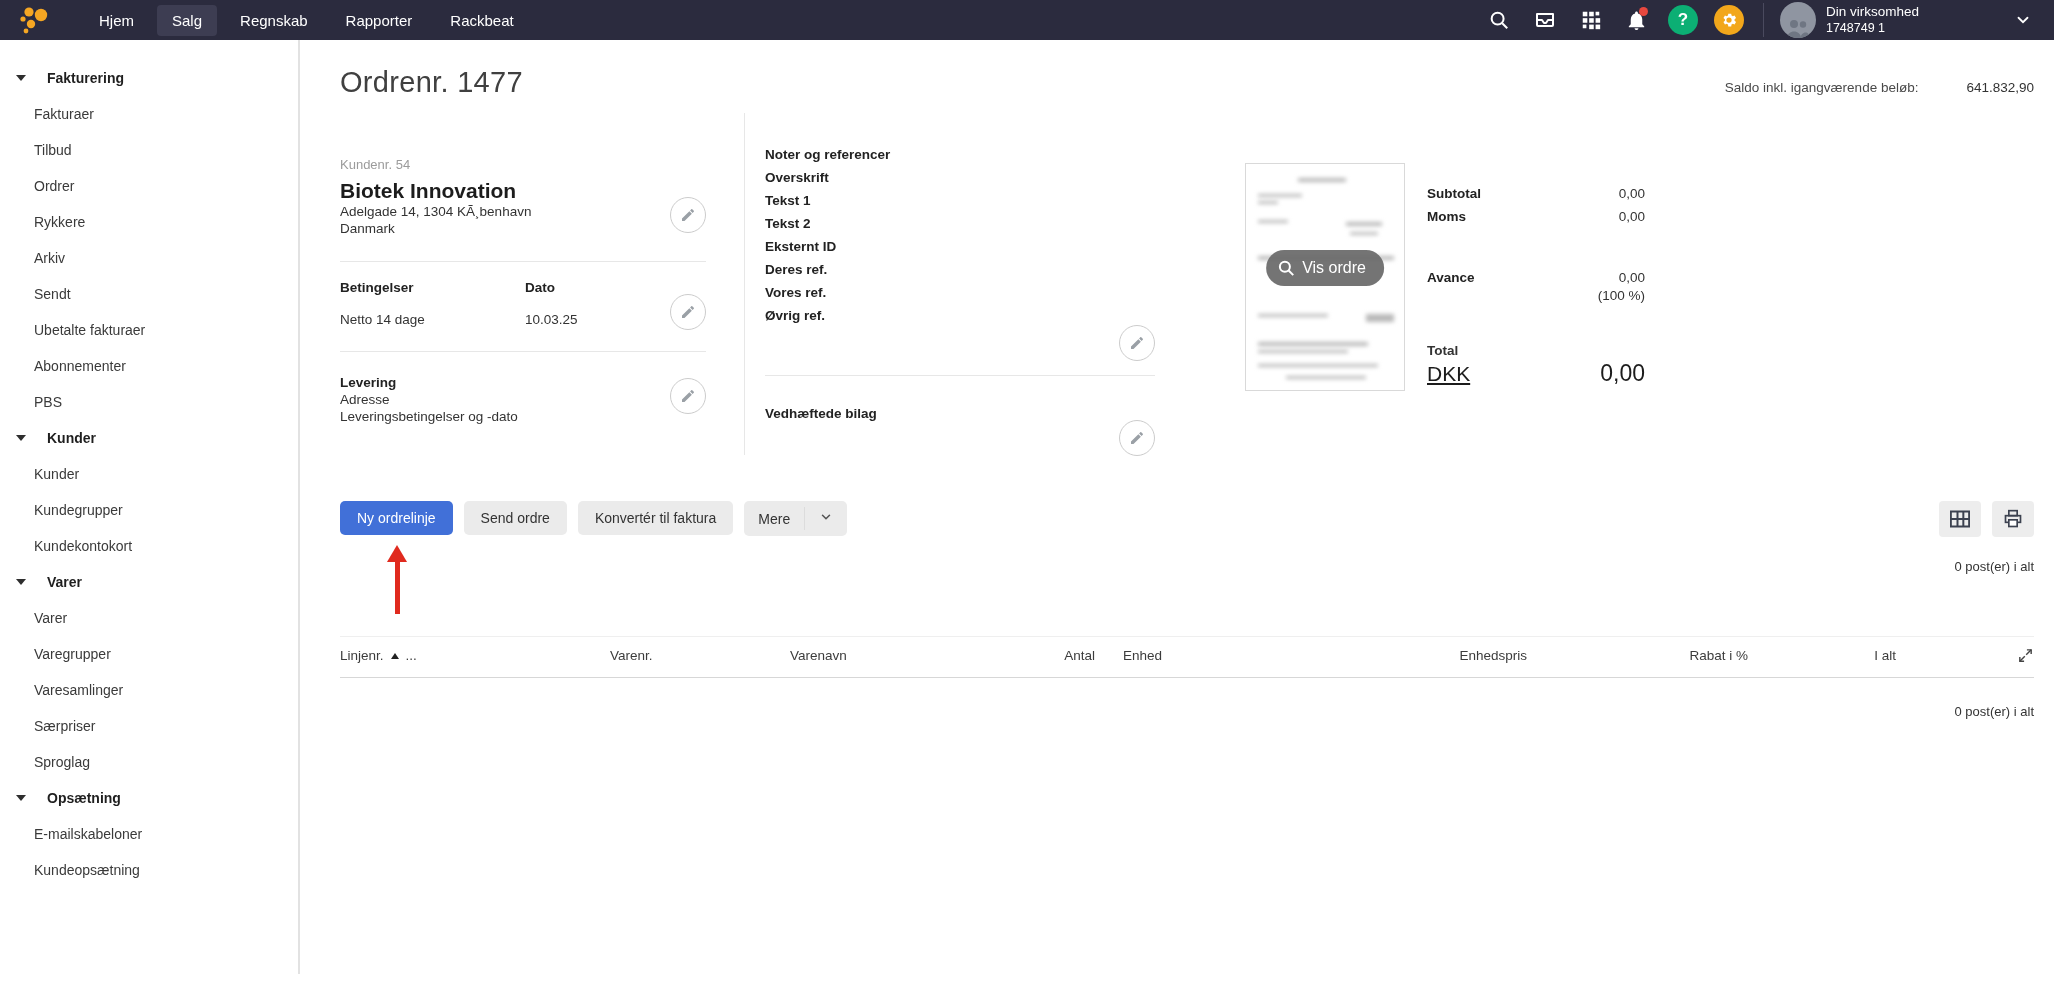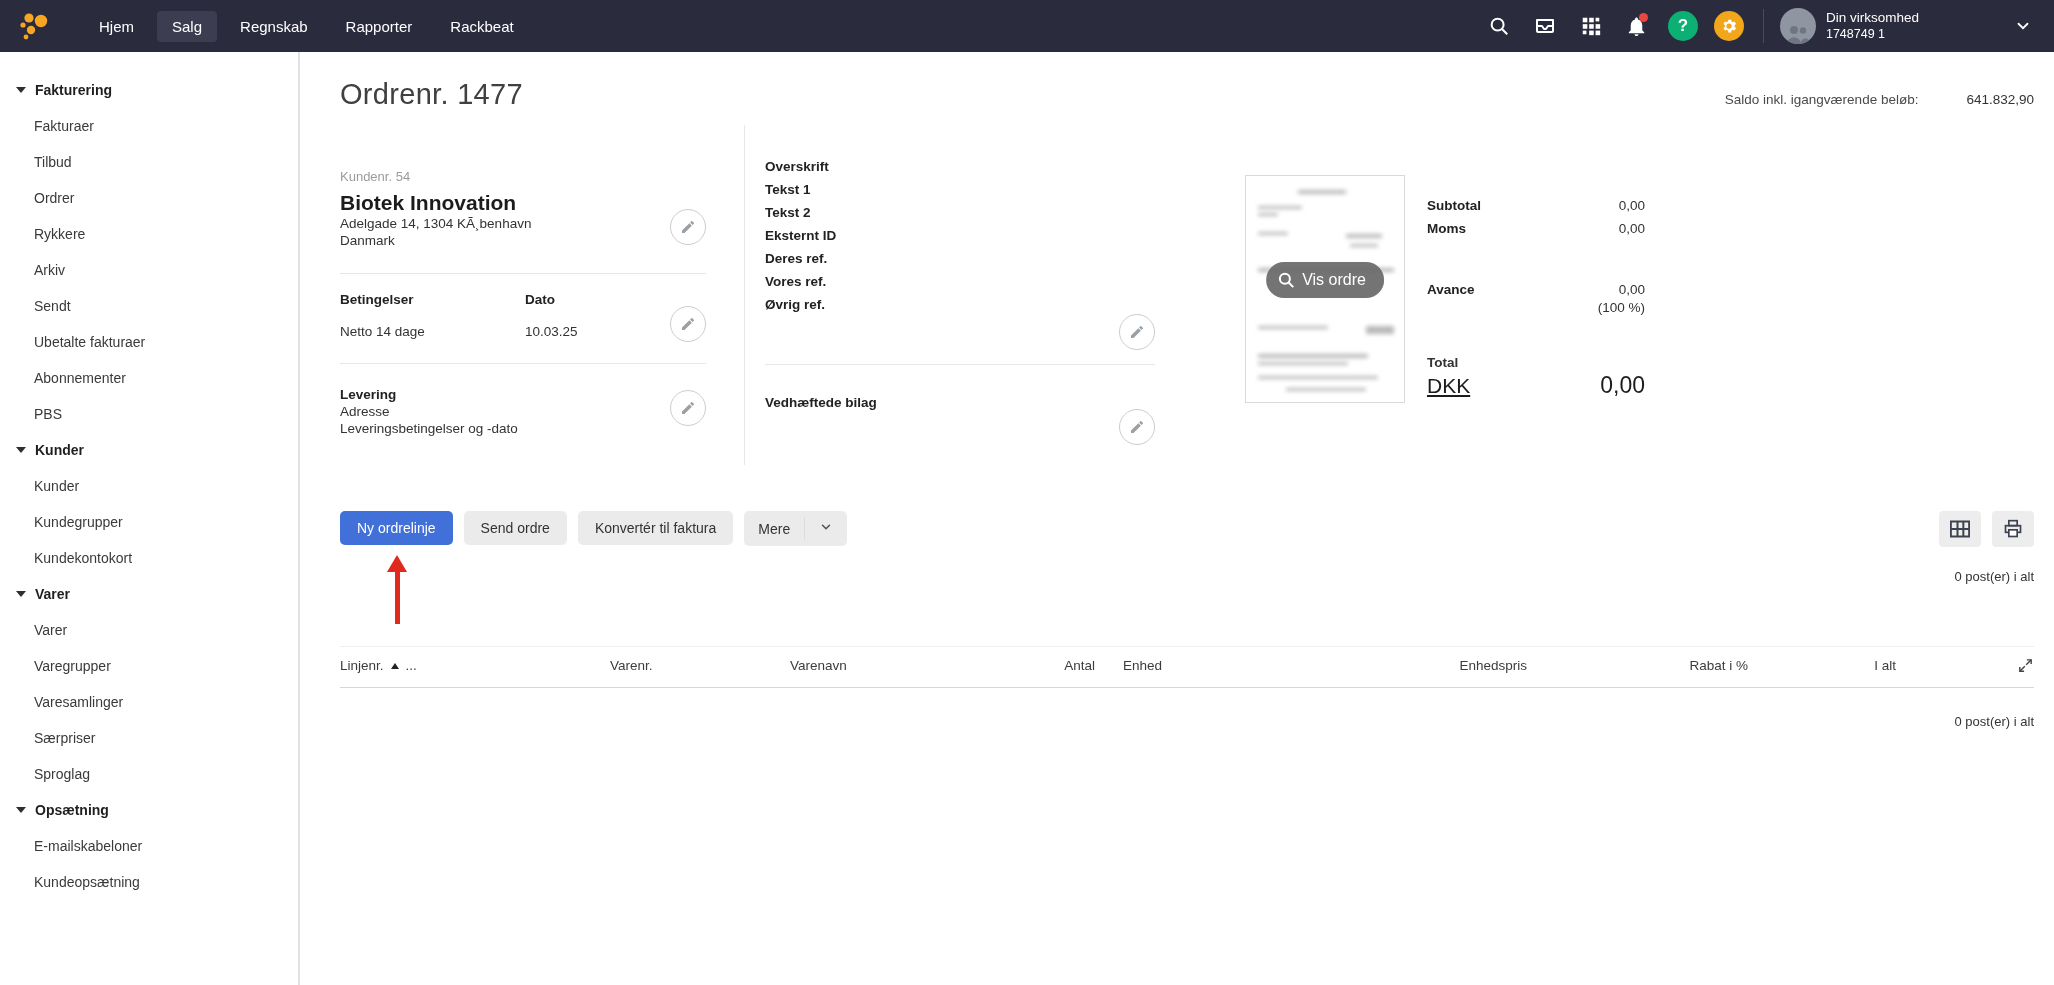--- a/index.html
+++ b/index.html
@@ -1,41 +1,41 @@
 <!DOCTYPE html>
 <html><head>
 <meta charset="utf-8">
 <style>
   * { margin:0; padding:0; box-sizing:border-box; }
   html,body { width:2054px; height:985px; overflow:hidden; background:#fff;
     font-family:"Liberation Sans", sans-serif; color:#333; }
 
   
-  .topbar { height:52px; background:#2b2b3e; display:flex; align-items:center; padding:0 22px 0 14px; }
+  .topbar { height:40px; background:#2b2b3e; display:flex; padding:0 22px 0 14px; }
   .logo { width:40px; height:40px; margin-right:30px; display:flex; align-items:center; justify-content:center; cursor:pointer; }
   .topnav { display:flex; align-items:center; gap:8px; }
   .nav-item { color:#fff; font-size:15px; padding:7px 15px; border-radius:4px; cursor:pointer; text-decoration:none; }
   .nav-item.active { background:#3d3d52; }
   .topbar-right { margin-left:auto; display:flex; align-items:center; }
   .tb-icon { width:40px; height:40px; display:flex; align-items:center; justify-content:center; cursor:pointer; position:relative; margin-left:6px; }
   .badge-dot { position:absolute; top:7px; right:9px; width:9px; height:9px; border-radius:50%; background:#e8483f; }
   .circle-btn { width:30px; height:30px; border-radius:50%; display:flex; align-items:center; justify-content:center; color:#fff; font-weight:bold; font-size:17px; }
   .circle-help { background:#0caf74; }
   .circle-gear { background:#f2a71b; }
   .tb-divider { width:1px; height:34px; background:#4a4a5e; margin:0 16px 0 14px; }
   .avatar { width:36px; height:36px; border-radius:50%; background:#8f95a1; display:flex; align-items:flex-end; justify-content:center; overflow:hidden; }
   .account-text { margin-left:10px; color:#fff; line-height:1.25; }
   .account-text .co { font-size:13.5px; }
   .account-text .no { font-size:12.5px; }
   .account-chevron { margin-left:95px; cursor:pointer; display:flex; }
 
   
   .body-row { display:flex; height:934px; }
   .sidebar { width:300px; border-right:2px solid #e2e2e2; padding-top:20px; background:#fff; overflow:hidden; }
-  .side-section-label { display:flex; align-items:center; gap:9px; font-weight:bold; font-size:14px; color:#1f1f1f; padding:10px 16px; cursor:pointer; }
+  .side-section-label { display:flex; align-items:center; gap:21px; font-weight:bold; font-size:14px; color:#1f1f1f; padding:10px 16px; cursor:pointer; }
   .tri-down { width:0; height:0; border-left:5px solid transparent; border-right:5px solid transparent; border-top:6px solid #2e2e2e; }
   .side-item { font-size:14px; color:#3a3a3a; padding:10px 16px 10px 34px; cursor:pointer; }
 
   .main { flex:1; padding:0 20px 0 40px; position:relative; }
 
   
   .page-header { display:flex; align-items:flex-end; justify-content:space-between; padding-top:26px; }
   .page-title { font-size:29px; font-weight:300; color:#404040; letter-spacing:.3px; }
   .saldo { display:flex; gap:48px; font-size:13.5px; padding-bottom:4px; }
   .saldo .lbl { color:#4a4a4a; }
@@ -294,20 +294,21 @@
           <button class="edit-btn">
             <svg width="16" height="16" viewBox="0 0 24 24" fill="#9aa0a6">
               <path d="M3 17.25V21h3.75L17.81 9.94l-3.75-3.75L3 17.25zM20.71 7.04c.39-.39.39-1.02 0-1.41l-2.34-2.34c-.39-.39-1.02-.39-1.41 0l-1.83 1.83 3.75 3.75 1.83-1.83z"></path>
             </svg>
           </button>
         </div>
       </section>
 
       <section class="col2">
         <div class="blk blk-notes hr">
+          <div class="notes-line">Noter og referencer</div>
           <div class="notes-line">Overskrift</div>
           <div class="notes-line">Tekst 1</div>
           <div class="notes-line">Tekst 2</div>
           <div class="notes-line">Eksternt ID</div>
           <div class="notes-line">Deres ref.</div>
           <div class="notes-line">Vores ref.</div>
           <div class="notes-line">Øvrig ref.</div>
           <button class="edit-btn">
             <svg width="16" height="16" viewBox="0 0 24 24" fill="#9aa0a6">
               <path d="M3 17.25V21h3.75L17.81 9.94l-3.75-3.75L3 17.25zM20.71 7.04c.39-.39.39-1.02 0-1.41l-2.34-2.34c-.39-.39-1.02-.39-1.41 0l-1.83 1.83 3.75 3.75 1.83-1.83z"></path>

